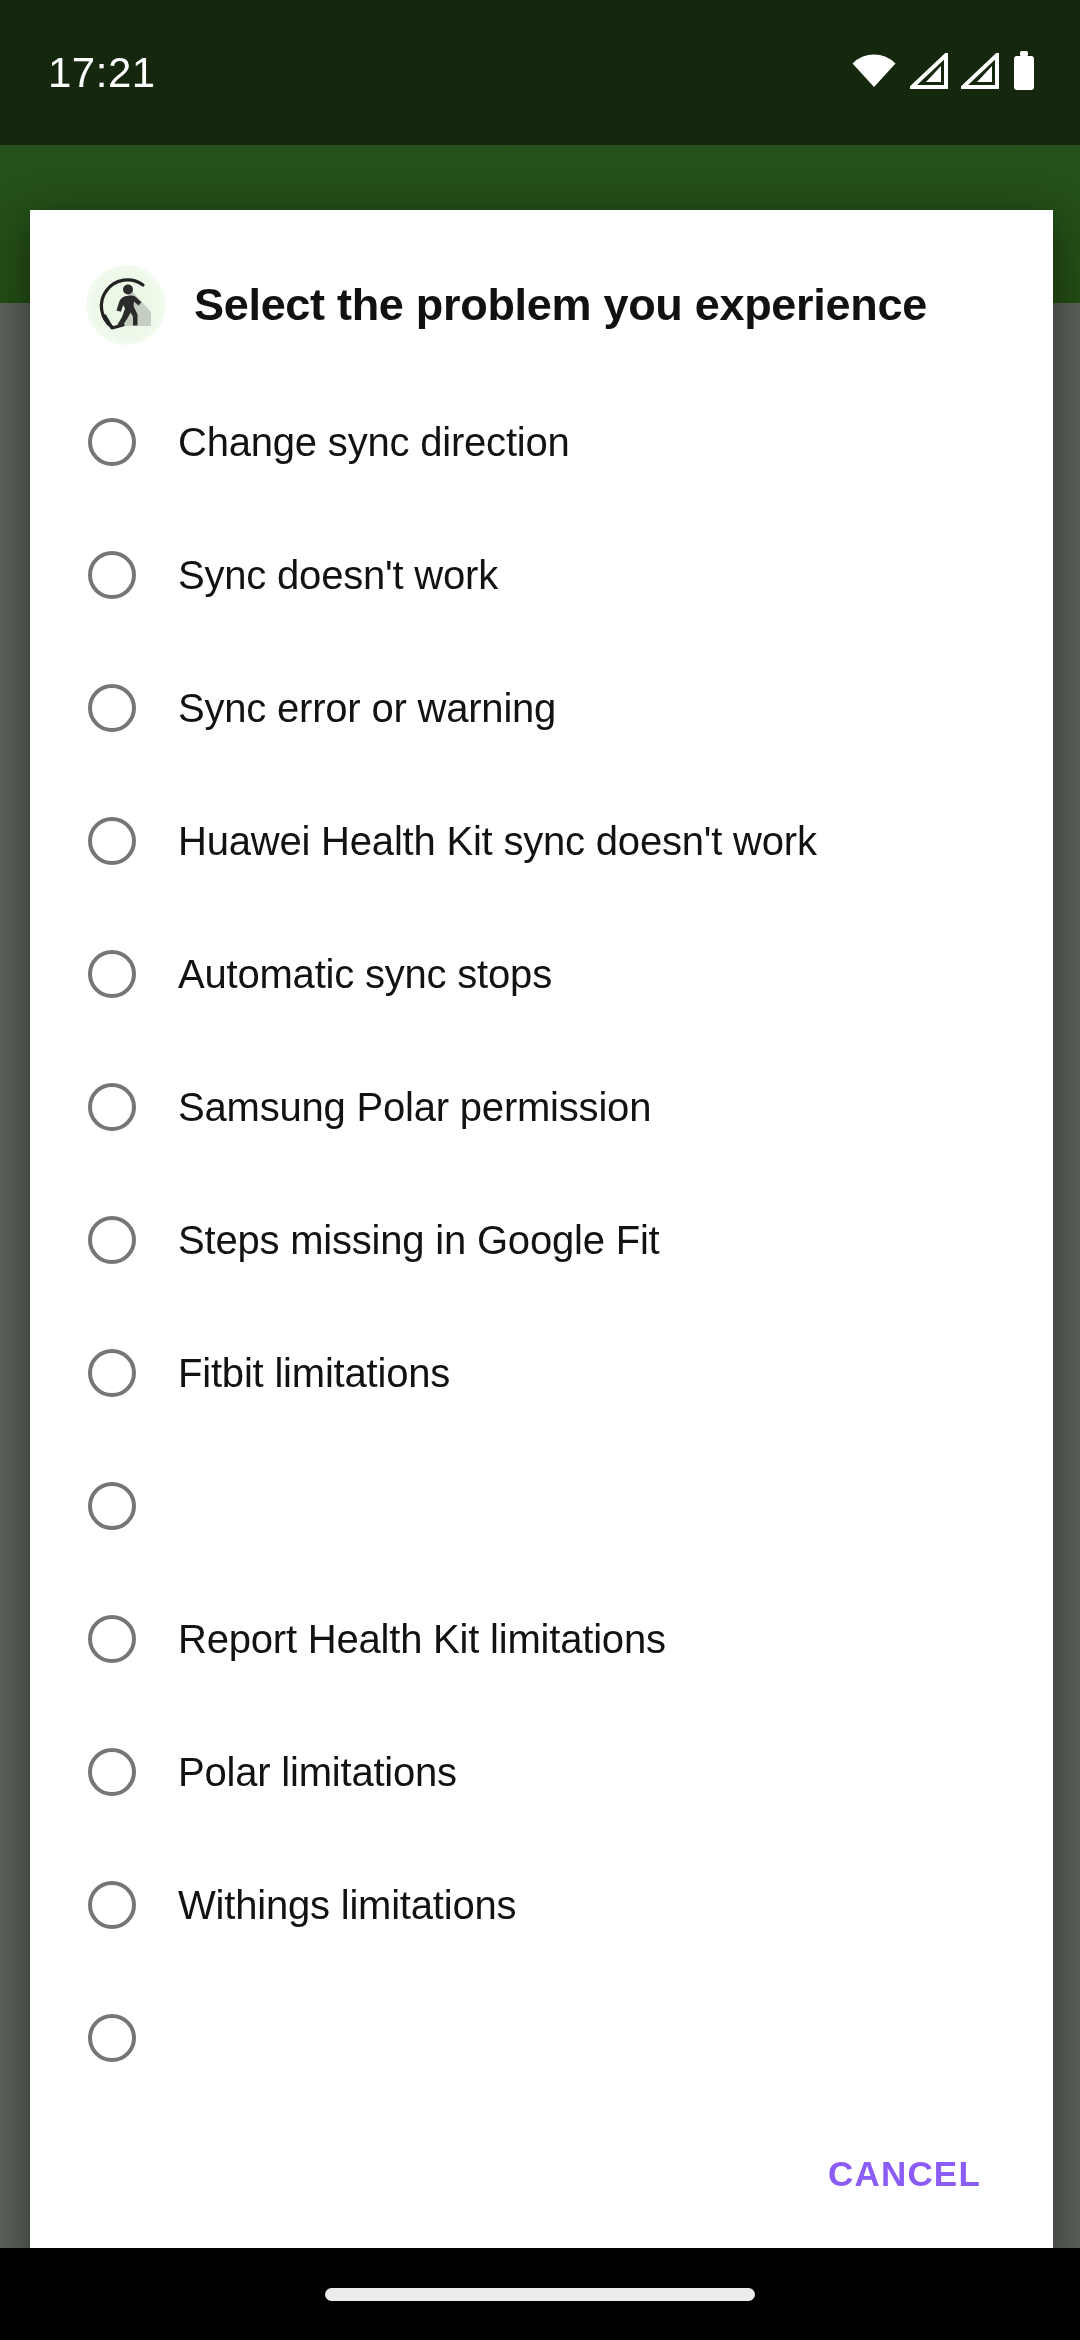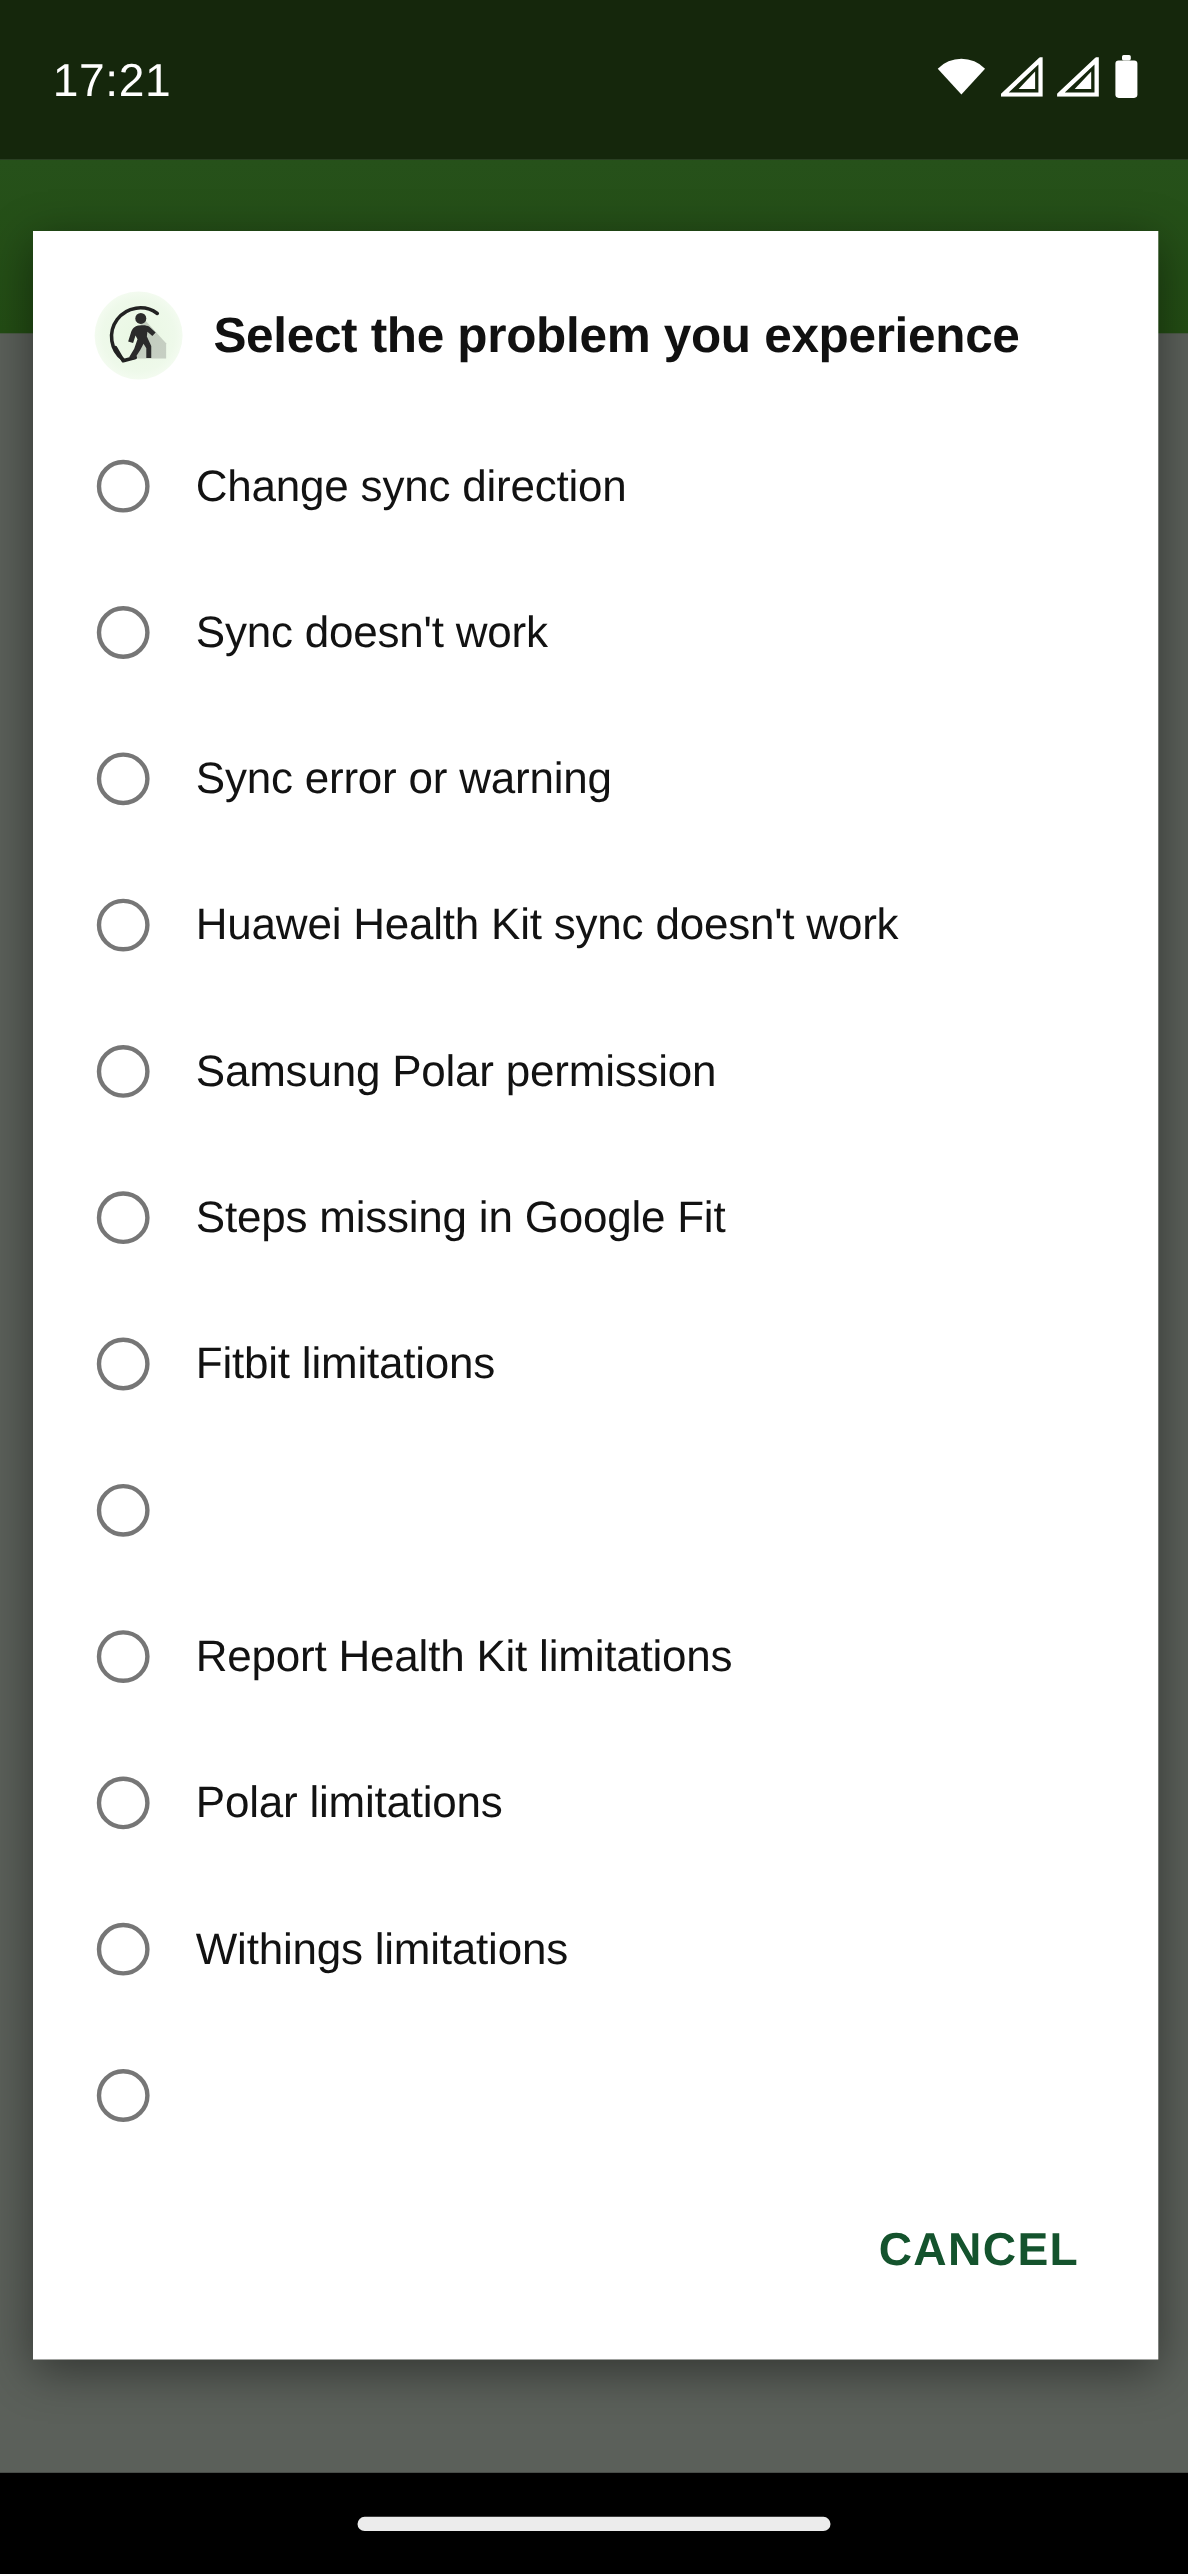--- a/index.html
+++ b/index.html
@@ -72,22 +72,22 @@
   .option-label {
     font-size:40px; color:#121212; line-height:1.15;
     letter-spacing:-0.2px;
   }
 
   #dialog-actions {
     display:flex; justify-content:flex-end; align-items:center;
     padding:36px 62px 62px 0;
   }
   #cancel-button {
-    font-size:42px; font-weight:700; letter-spacing:1.2px;
-    color:#14532d; background:none; border:none;
+    font-size:35px; font-weight:700; letter-spacing:1.2px;
+    color:#8b5cf6; background:none; border:none;
     padding:14px 10px; cursor:pointer;
     font-family:"Liberation Sans", sans-serif;
   }
 
   
   #nav-bar {
     position:absolute; left:0; bottom:0; width:1080px; height:92px;
     background:#000000;
     display:flex; align-items:center; justify-content:center;
     z-index:10;
@@ -163,20 +163,24 @@
     <div class="option">
       <span class="radio"></span>
       <span class="option-label">Sync error or warning</span>
     </div>
     <div class="option">
       <span class="radio"></span>
       <span class="option-label">Huawei Health Kit sync doesn't work</span>
     </div>
     <div class="option">
       <span class="radio"></span>
+      <span class="option-label">Automatic sync stops</span>
+    </div>
+    <div class="option">
+      <span class="radio"></span>
       <span class="option-label">Samsung Polar permission</span>
     </div>
     <div class="option">
       <span class="radio"></span>
       <span class="option-label">Steps missing in Google Fit</span>
     </div>
     <div class="option">
       <span class="radio"></span>
       <span class="option-label">Fitbit limitations</span>
     </div>

